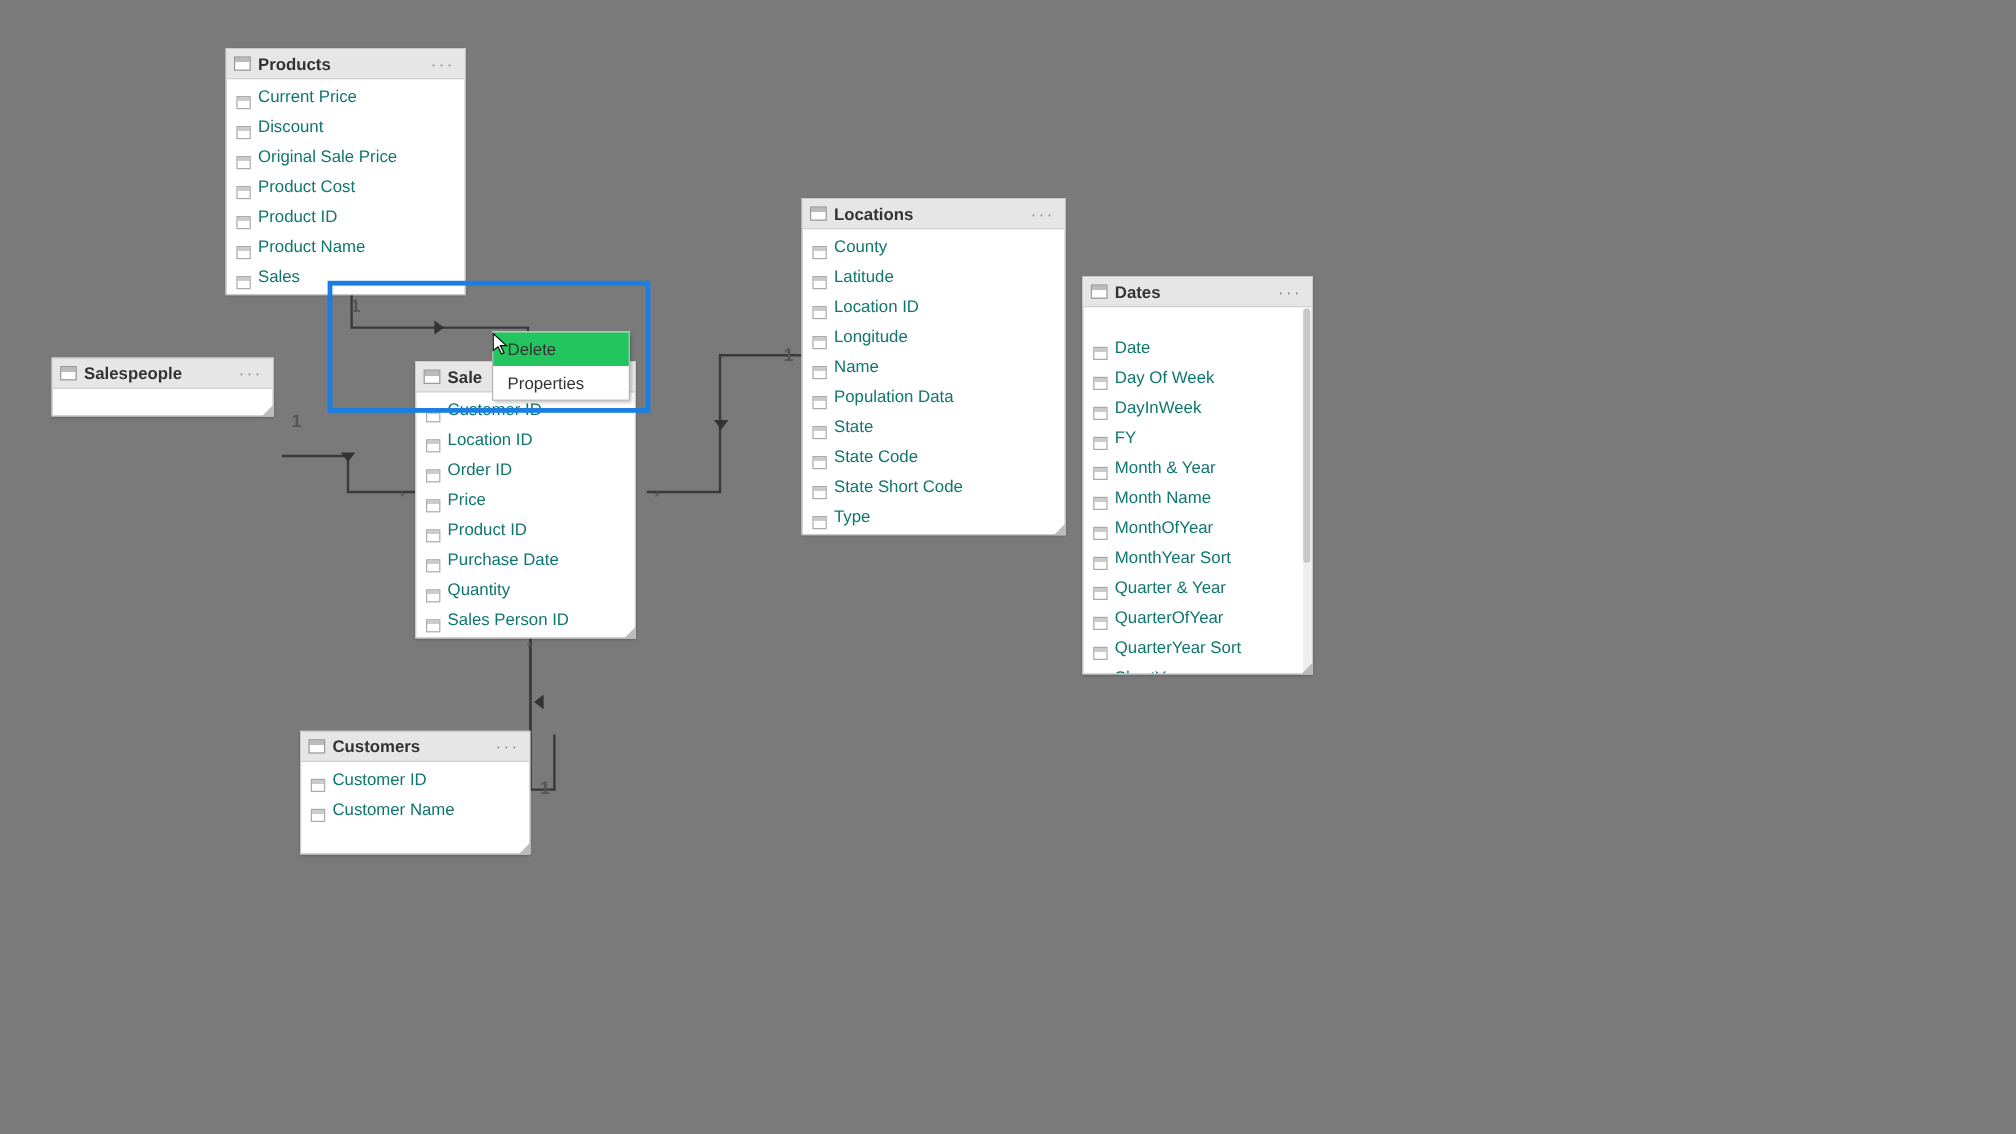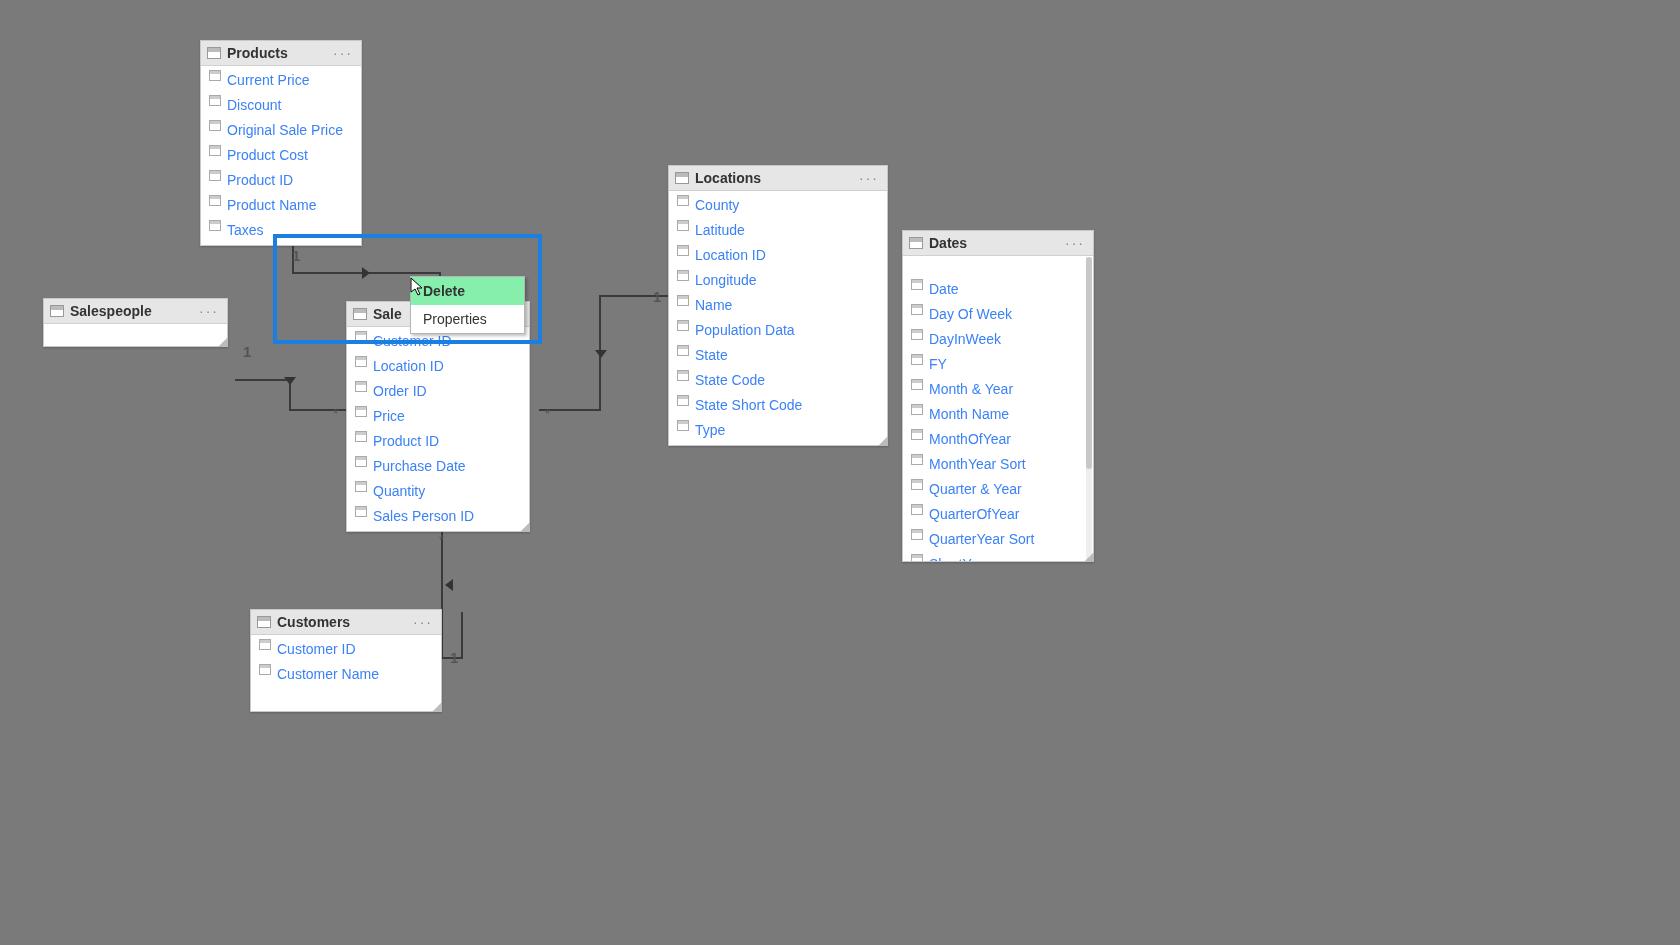--- a/index.html
+++ b/index.html
@@ -55,25 +55,25 @@
     content: "";
     position: absolute;
     background: #bbb;
   }
   .field-list {
     list-style: none;
     padding: 2px 0;
   }
   .field {
     display: flex;
-    align-items: flex-start;
+    align-items: flex-end;
     gap: 6px;
     padding: 2px 8px;
     line-height: 1.5;
-    color: #3b82f6;
+    color: #0f766e;
   }
   .field-icon {
     width: 12px;
     height: 11px;
     border: 1px solid #aaa;
     background: linear-gradient(to bottom, #ccc 0 3px, #fff 3px 100%);
     flex: 0 0 auto;
   }
   
   svg.lines {
@@ -120,22 +120,21 @@
     box-shadow: 2px 2px 3px rgba(0,0,0,.25);
     min-width: 115px;
     z-index: 50;
   }
   .context-item {
     padding: 6px 12px;
     color: #333;
     cursor: pointer;
   }
   .context-item.hover {
-    background: #86efac;
-    font-weight: bold;
+    background: #22c55e;
   }
   .cursor {
     position: absolute;
     width: 16px;
     height: 20px;
     z-index: 60;
     pointer-events: none;
   }
   .resize-handle {
     position: absolute;
@@ -184,21 +183,21 @@
     <path d="M 293 220 L 293 273 L 440 273 L 440 302" stroke="#3a3a3a" stroke-width="2" fill="none"></path>
 
     <path d="M 235 380 L 290 380 L 290 410 L 346 410" stroke="#3a3a3a" stroke-width="2" fill="none"></path>
 
     <path d="M 539 410 L 600 410 L 600 296 L 668 296" stroke="#3a3a3a" stroke-width="2" fill="none"></path>
 
     <path d="M 442 522 L 442 658 L 462 658 L 462 612" stroke="#3a3a3a" stroke-width="2" fill="none"></path>
     <path d="M 442 522 L 442 658" stroke="#3a3a3a" stroke-width="2" fill="none"></path>
   </svg>
 
-  <div class="table" style="left:200px; top:40px; width:162px;">
+  <div class="table" style="left:188px; top:40px; width:200px;">
     <div class="table-header">
       <span class="table-icon"></span>
       <span class="title">Products</span>
       <span class="more">···</span>
     </div>
     <ul class="field-list">
       <li class="field">
           <span class="field-icon"></span>
           <span>Current Price</span>
         </li>
@@ -217,21 +216,21 @@
       <li class="field">
           <span class="field-icon"></span>
           <span>Product ID</span>
         </li>
       <li class="field">
           <span class="field-icon"></span>
           <span>Product Name</span>
         </li>
       <li class="field">
           <span class="field-icon"></span>
-          <span>Taxes</span>
+          <span>Sales</span>
         </li>
     </ul>
   </div>
 
   <div class="table" style="left:43px; top:298px; width:185px;">
     <div class="table-header">
       <span class="table-icon"></span>
       <span class="title">Salespeople</span>
       <span class="more">···</span>
     </div>

